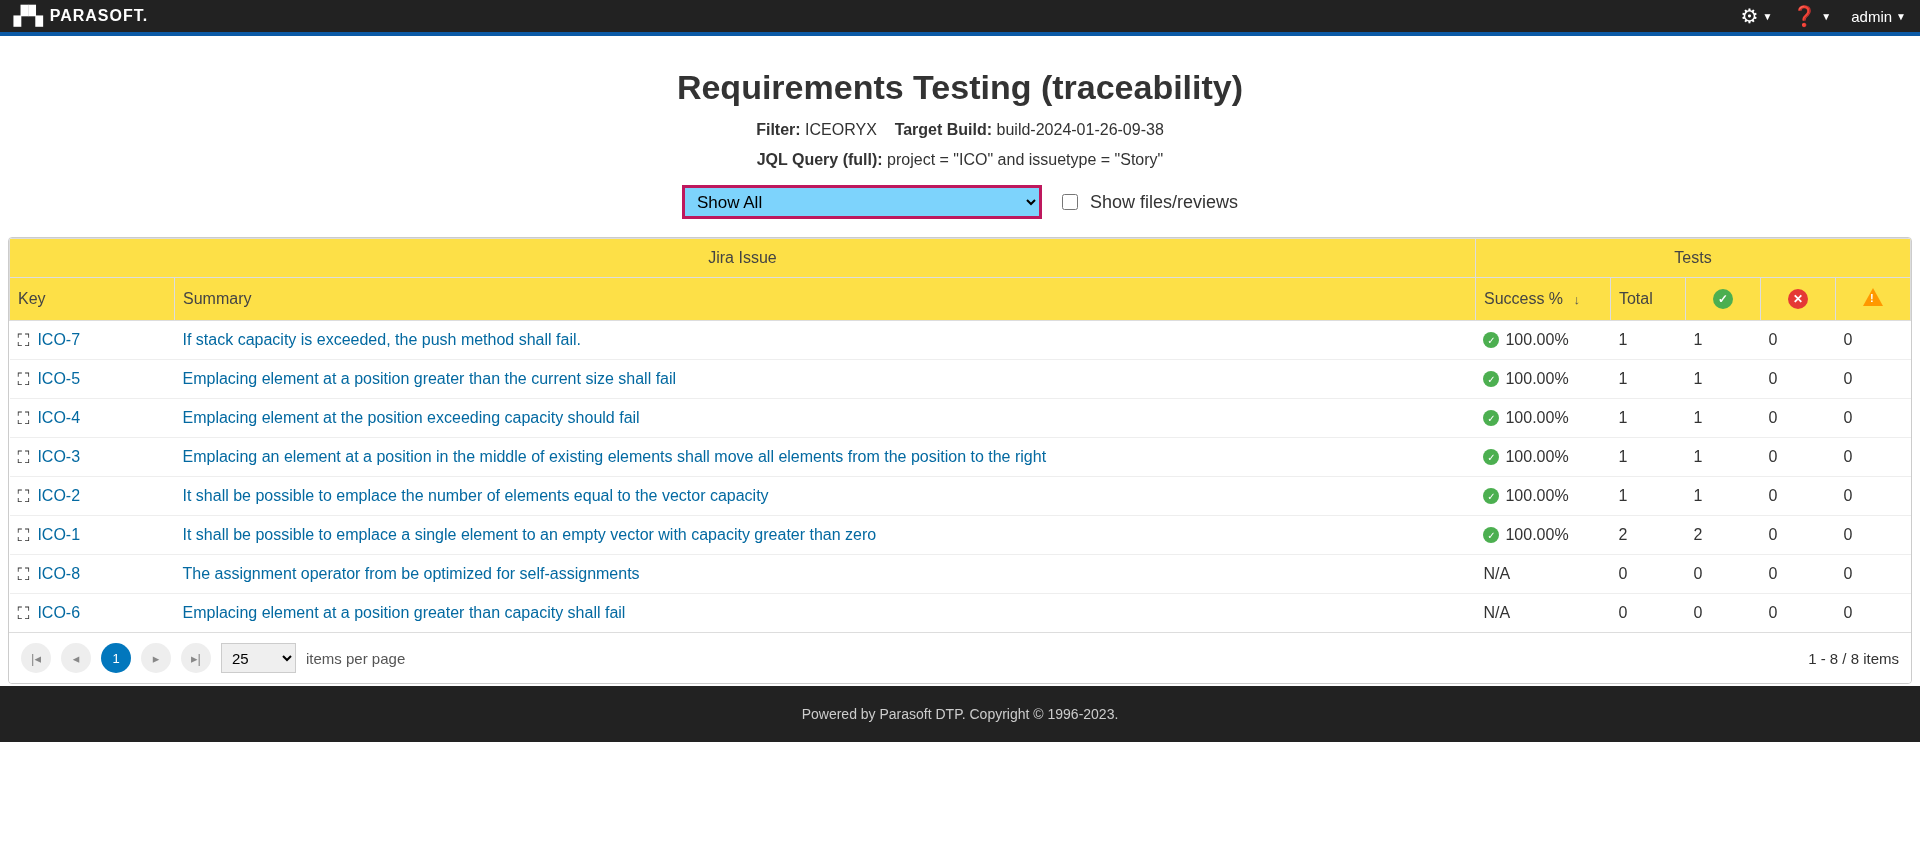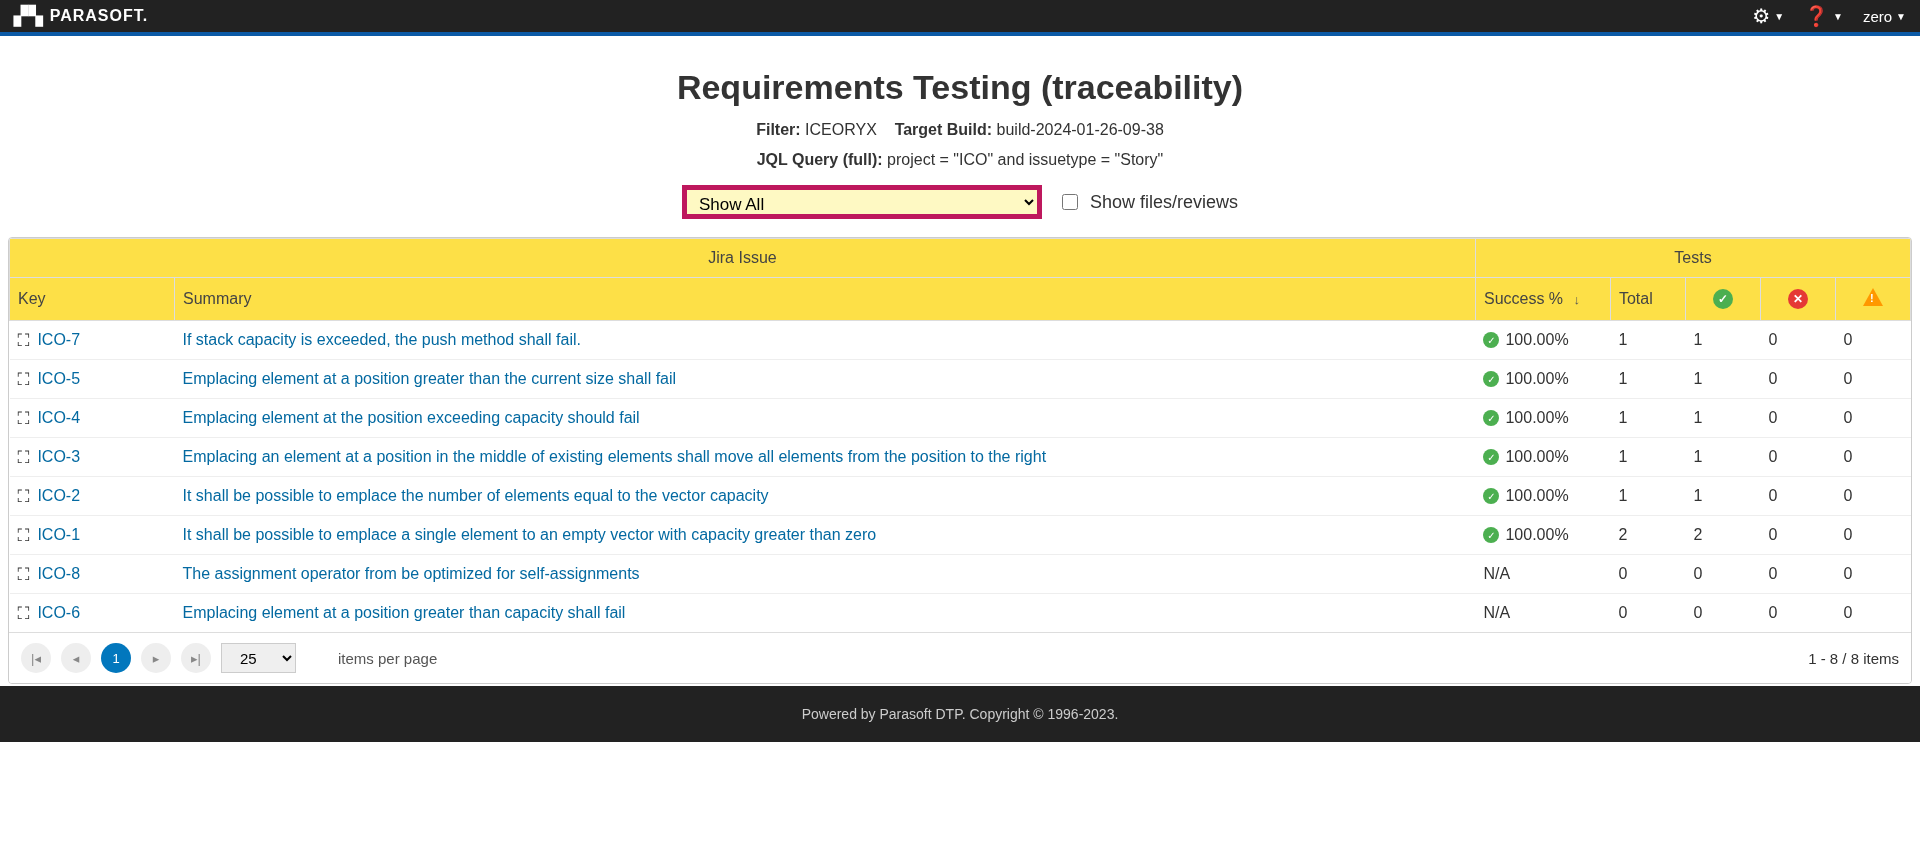--- a/index.html
+++ b/index.html
@@ -17,21 +17,21 @@
 .gear, .help { font-size: 20px; }
 .caret { font-size: 10px; }
 
 .content { padding: 10px 8px 0 8px; }
 h1 { text-align: center; font-size: 34px; font-weight: bold; margin: 22px 0 14px; }
 .meta-line { text-align: center; font-size: 16px; margin-bottom: 12px; }
 .meta-line .label { font-weight: bold; }
 .controls { display: flex; justify-content: center; align-items: center; gap: 20px; margin: 16px 0 18px; }
 select.showall {
   width: 360px; height: 34px; font-size: 17px; padding: 4px 8px;
-  border: 5px solid #be185d; background: #fef9c3;
+  border: 3px solid #be185d; background: #7dd3fc;
 }
 .chk-wrap { display: flex; align-items: center; gap: 12px; font-size: 18px; }
 .chk-wrap input { width: 16px; height: 16px; }
 
 .grid { border: 1px solid #ccc; border-radius: 4px; overflow: hidden; }
 table { width: 100%; border-collapse: collapse; table-layout: fixed; }
 thead th {
   background: #fde047; font-weight: normal; font-size: 16px; padding: 10px 8px;
   border: 1px solid #ddd; text-align: left; color: #444;
 }
@@ -66,22 +66,22 @@
 
 .pager {
   display: flex; align-items: center; padding: 10px 12px; gap: 10px;
   border-top: 1px solid #ddd; background: #fff;
 }
 .pg-btn {
   width: 30px; height: 30px; border-radius: 50%; background: #eee; border: none;
   display: flex; align-items: center; justify-content: center; cursor: pointer; color: #888; font-size: 13px;
 }
 .pg-btn.active { background: #0277bd; color: #fff; }
-.pagesize { width: 75px; height: 30px; font-size: 15px; padding: 2px 14px; border: 1px solid #ccc; }
-.ipp { font-size: 15px; color: #555; margin-left: 32px; }
+.pagesize { width: 75px; height: 30px; font-size: 15px; padding: 2px 6px; border: 1px solid #ccc; }
+.ipp { font-size: 15px; color: #555; }
 .pager-spacer { flex: 1; }
 .range { font-size: 15px; color: #333; }
 
 .footer { background: #222; color: #ccc; text-align: center; padding: 20px 0; font-size: 14px; margin-top: 2px; }
 </style>
 </head>
 <body>
 
 <div class="topbar">
   <div class="brand">
@@ -91,21 +91,21 @@
   <div class="topbar-right">
     <div class="topbar-item">
       <span class="gear">⚙</span>
       <span class="caret">▼</span>
     </div>
     <div class="topbar-item">
       <span class="help">❓</span>
       <span class="caret">▼</span>
     </div>
     <div class="topbar-item">
-      <span>zero</span>
+      <span>admin</span>
       <span class="caret">▼</span>
     </div>
   </div>
 </div>
 
 <div class="content">
   <h1>Requirements Testing (traceability)</h1>
 
   <div class="meta-line">
     <span class="label">Filter:</span>

